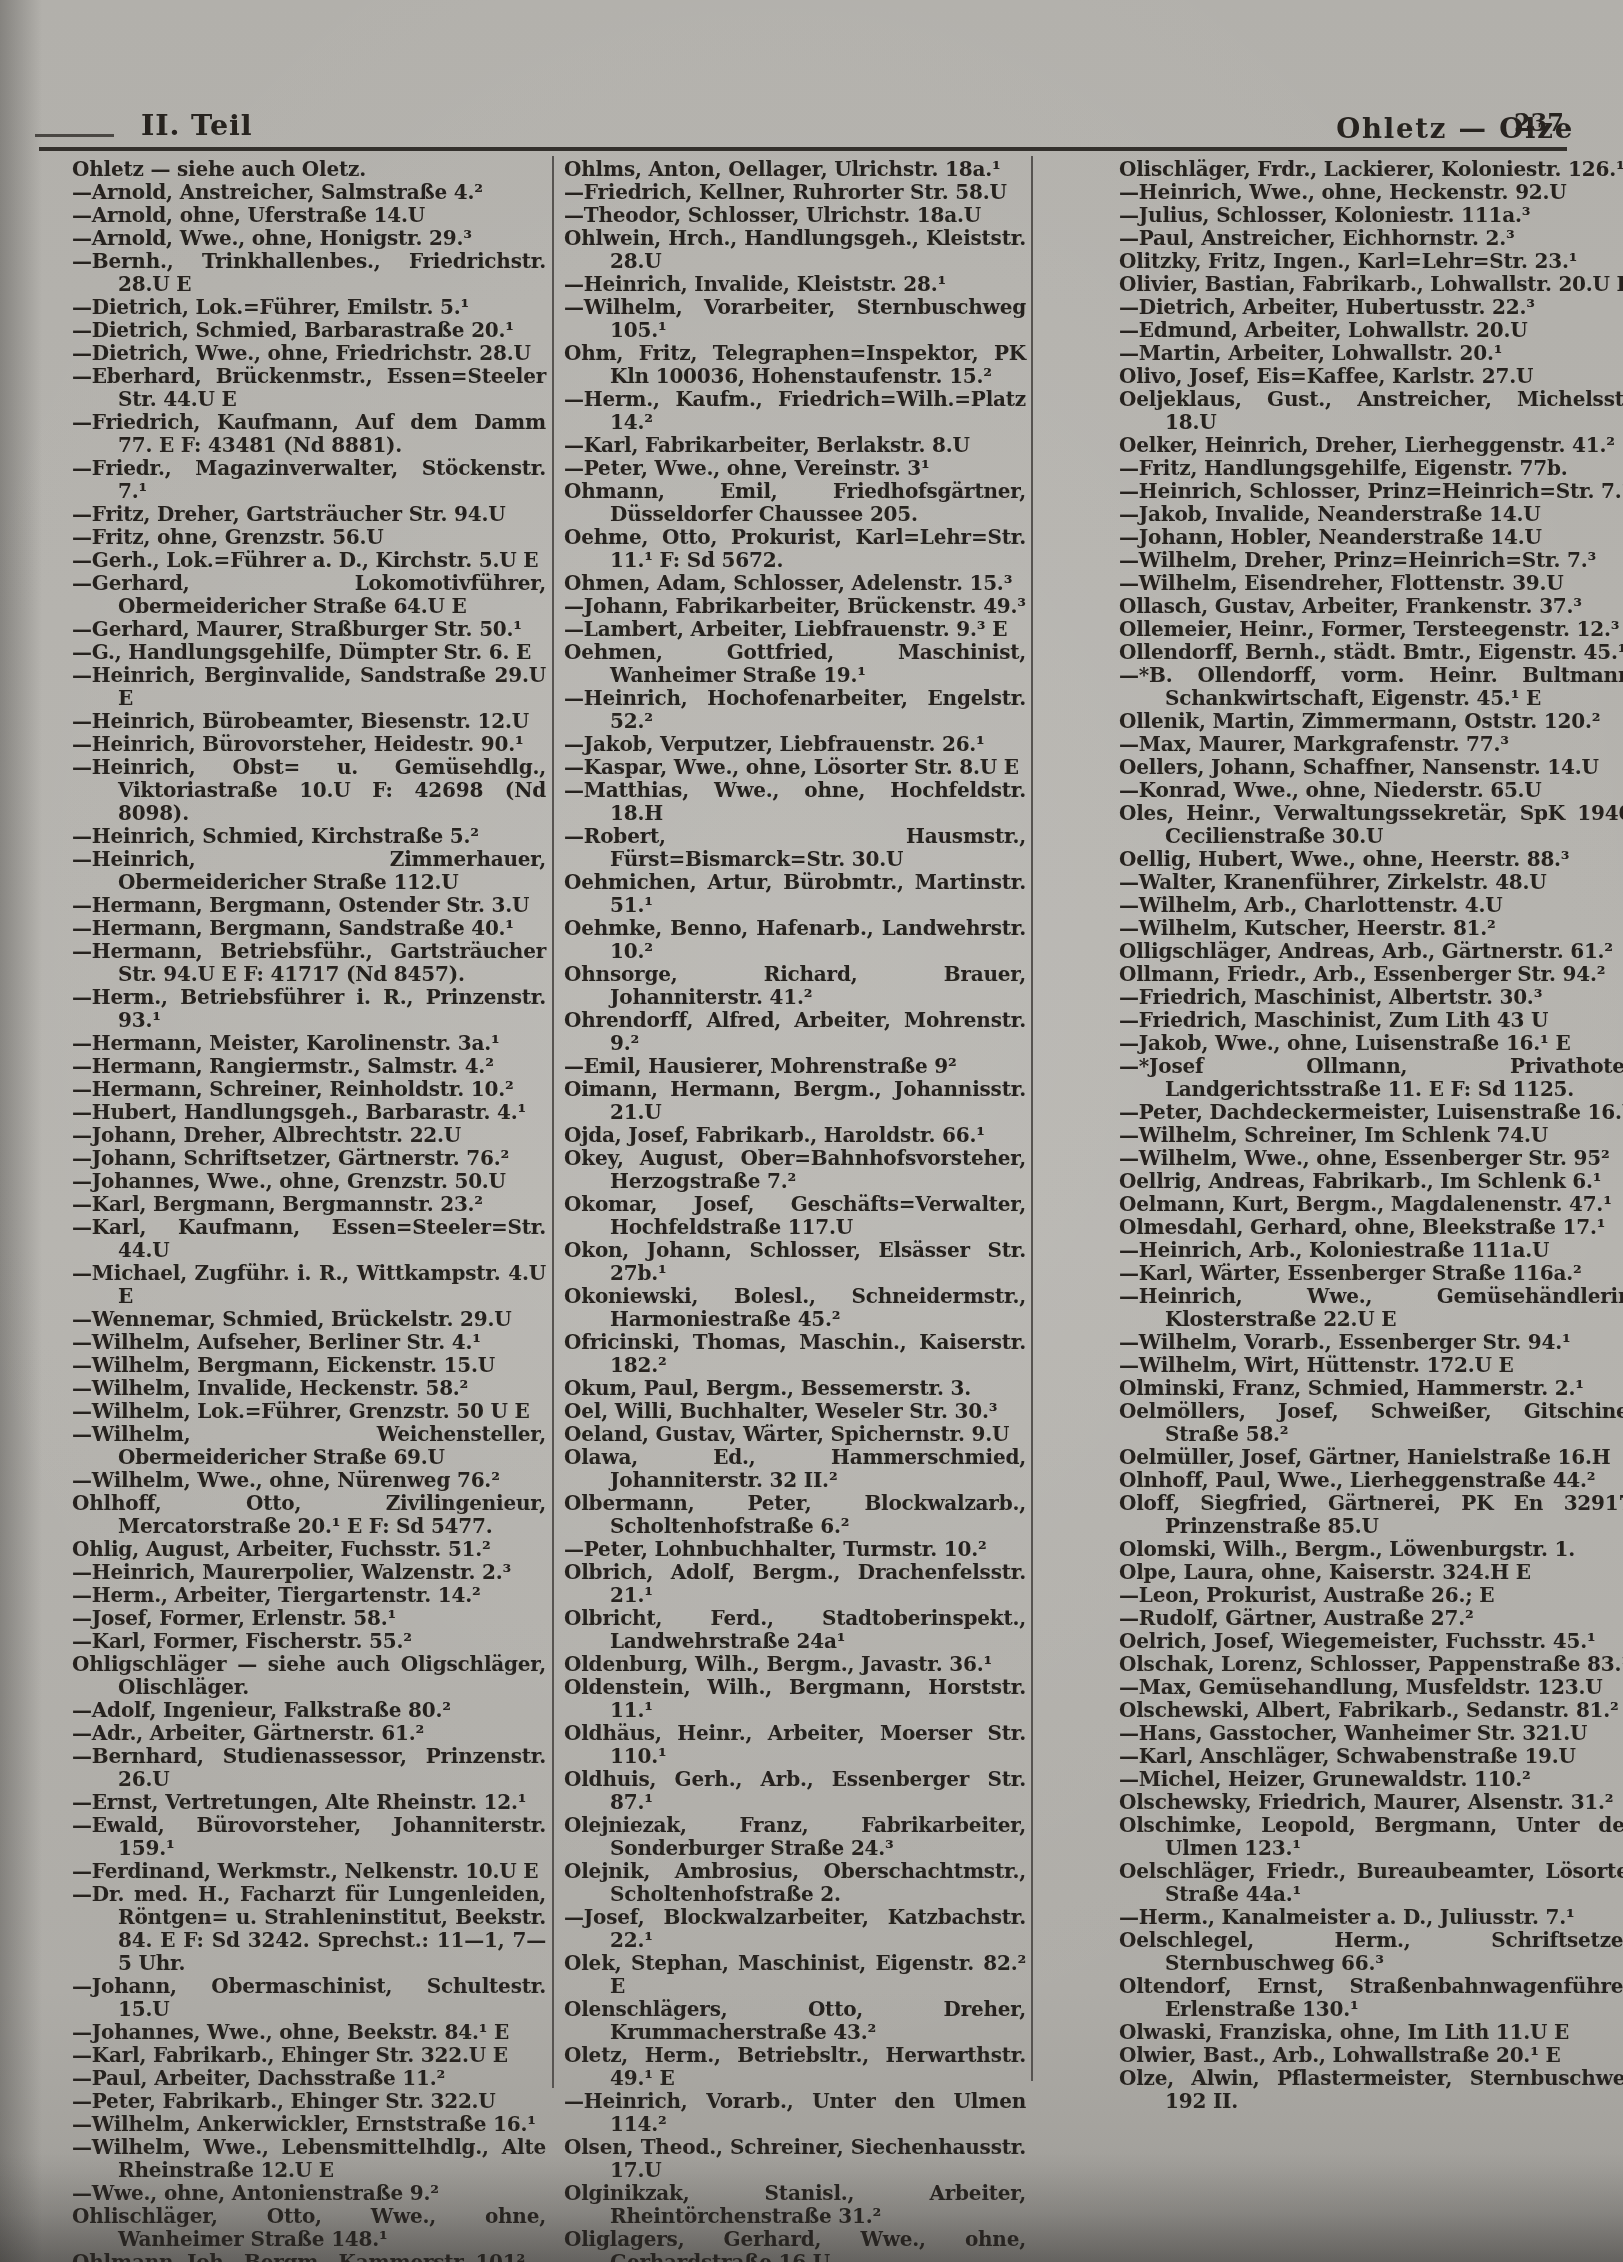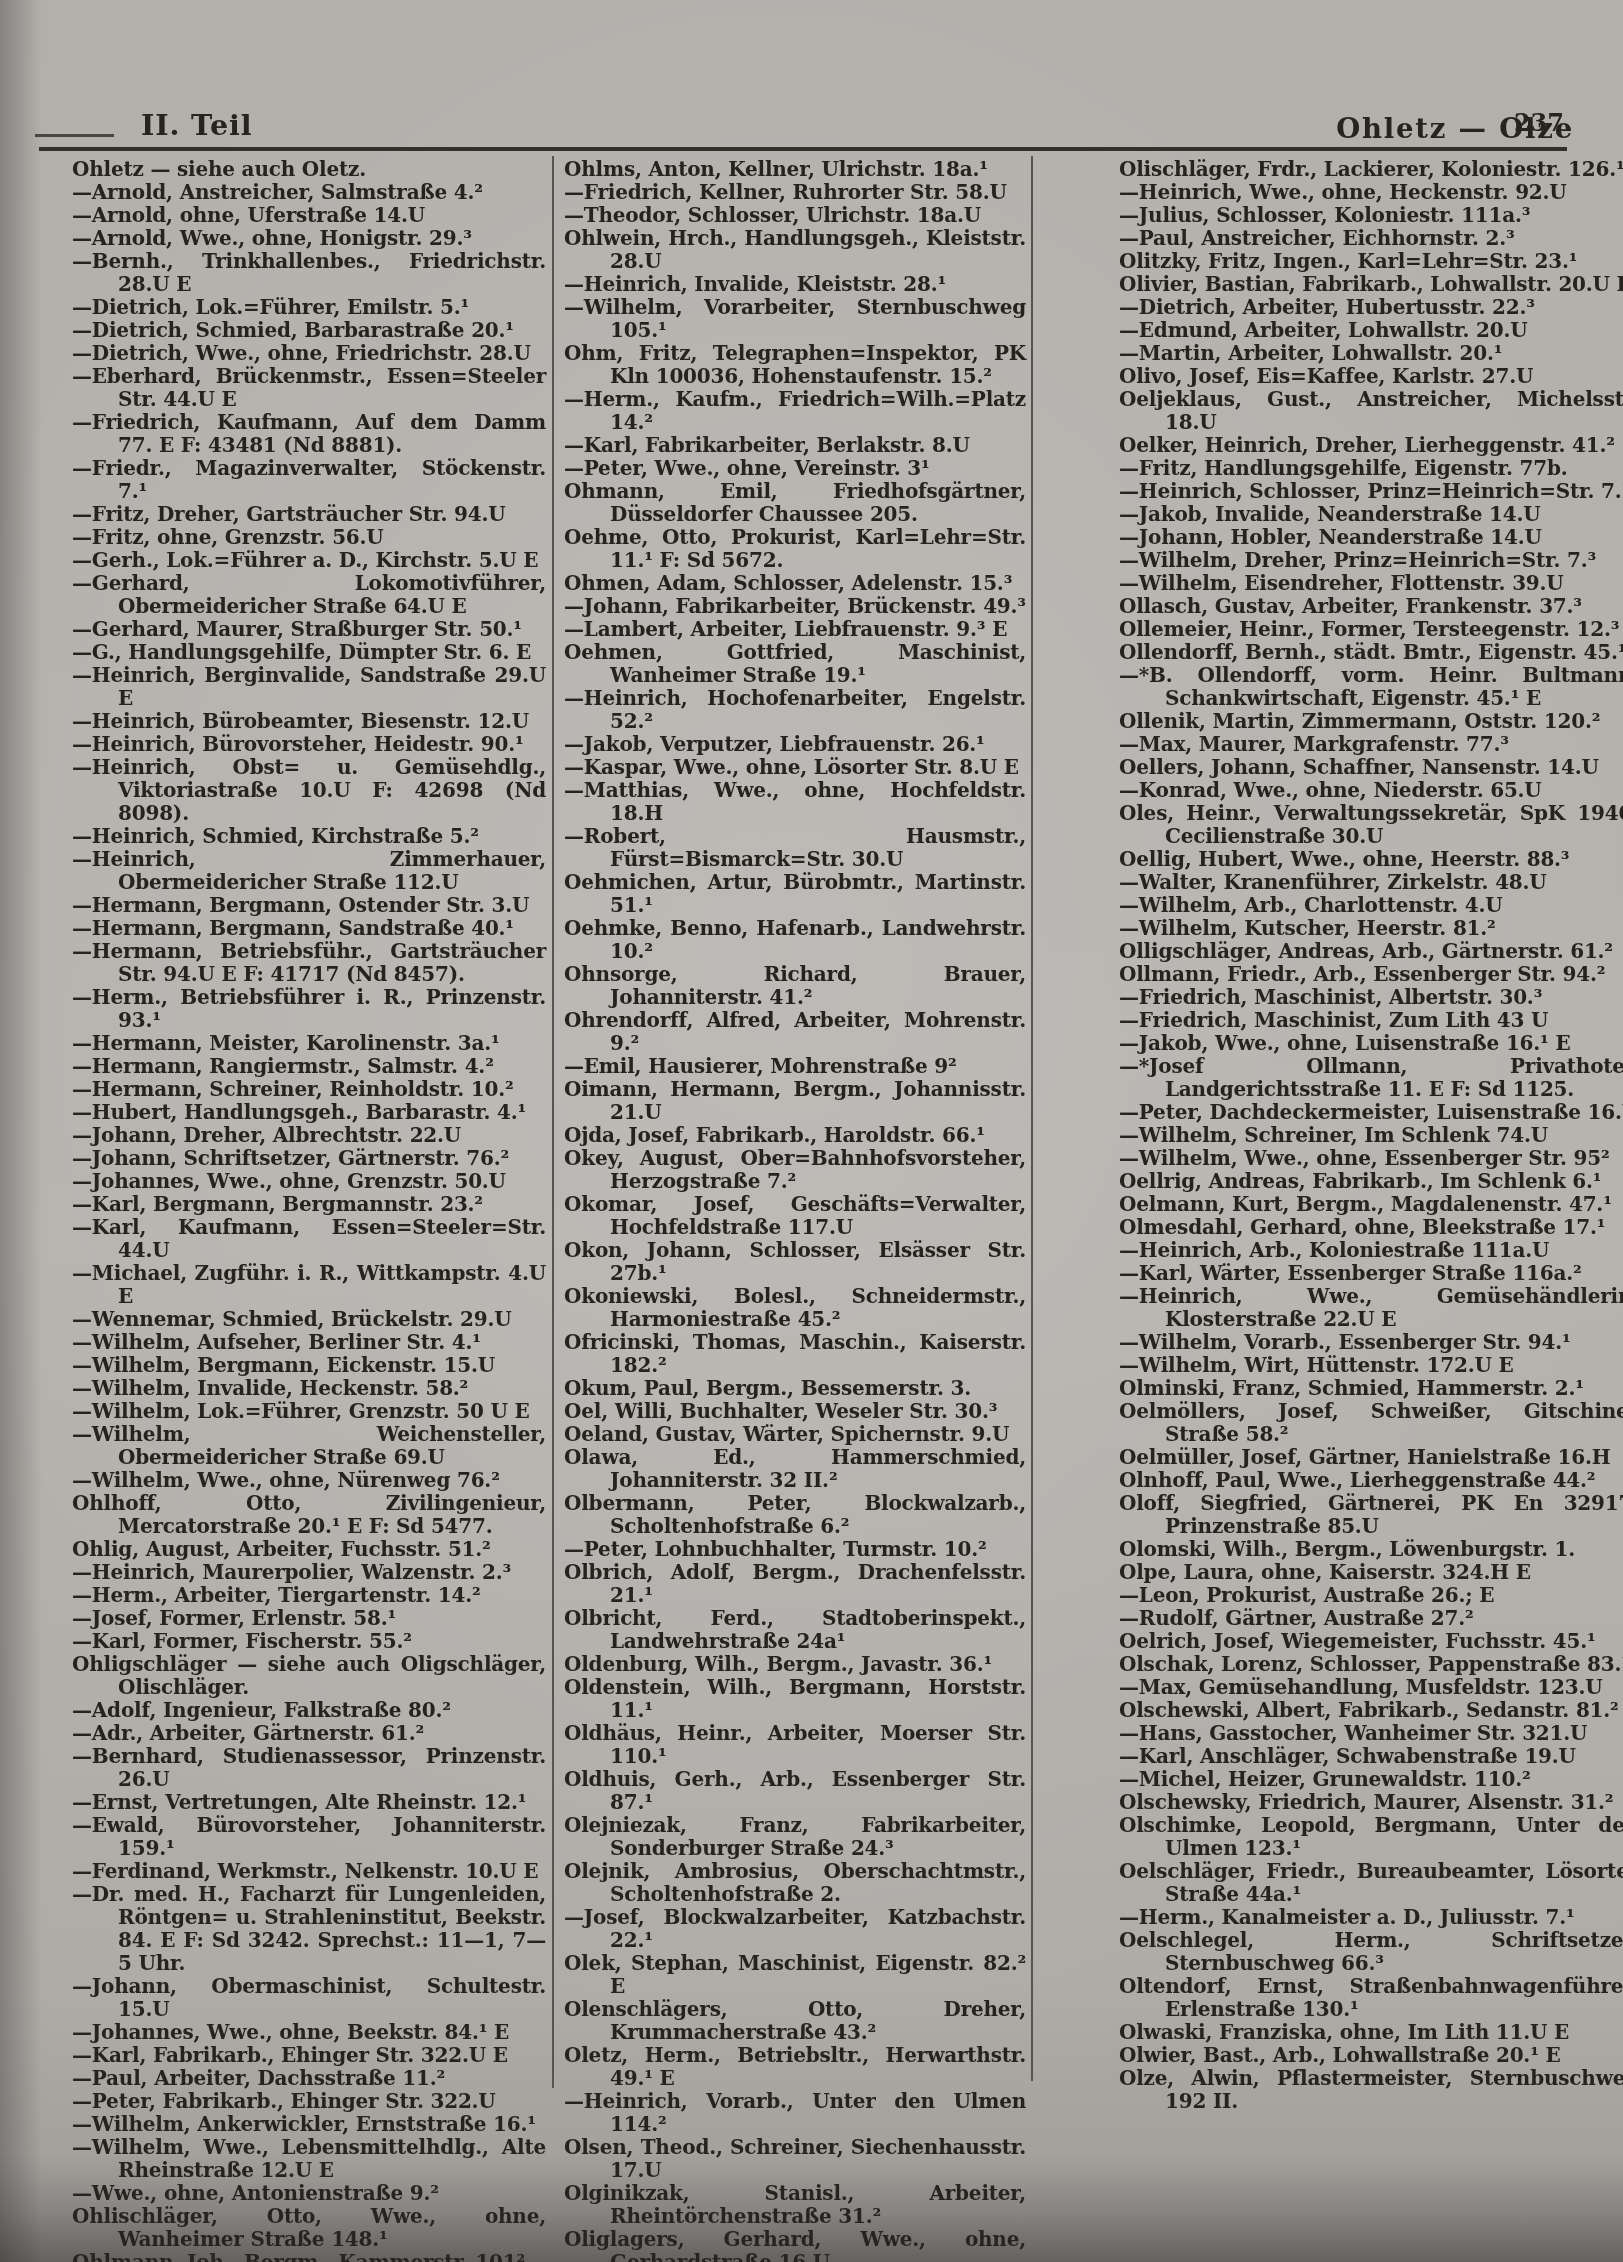--- a/index.html
+++ b/index.html
@@ -129,21 +129,21 @@
       <div class="entry">—Karl, Fabrikarb., Ehinger Str. 322.U E</div>
       <div class="entry">—Paul, Arbeiter, Dachsstraße 11.²</div>
       <div class="entry">—Peter, Fabrikarb., Ehinger Str. 322.U</div>
       <div class="entry">—Wilhelm, Ankerwickler, Ernststraße 16.¹</div>
       <div class="entry">—Wilhelm, Wwe., Lebensmittelhdlg., Alte Rheinstraße 12.U E</div>
       <div class="entry">—Wwe., ohne, Antonienstraße 9.²</div>
       <div class="entry">Ohlischläger, Otto, Wwe., ohne, Wanheimer Straße 148.¹</div>
       <div class="entry">Ohlmann, Joh., Bergm., Kammerstr. 101²</div>
     </div>
   <div class="col c2">
-      <div class="entry">Ohlms, Anton, Kellner, Ulrichstr. 18a.¹</div>
+      <div class="entry">Ohlms, Anton, Oellager, Ulrichstr. 18a.¹</div>
       <div class="entry">—Friedrich, Kellner, Ruhrorter Str. 58.U</div>
       <div class="entry">—Theodor, Schlosser, Ulrichstr. 18a.U</div>
       <div class="entry">Ohlwein, Hrch., Handlungsgeh., Kleiststr. 28.U</div>
       <div class="entry">—Heinrich, Invalide, Kleiststr. 28.¹</div>
       <div class="entry">—Wilhelm, Vorarbeiter, Sternbuschweg 105.¹</div>
       <div class="entry">Ohm, Fritz, Telegraphen=Inspektor, PK Kln 100036, Hohenstaufenstr. 15.²</div>
       <div class="entry">—Herm., Kaufm., Friedrich=Wilh.=Platz 14.²</div>
       <div class="entry">—Karl, Fabrikarbeiter, Berlakstr. 8.U</div>
       <div class="entry">—Peter, Wwe., ohne, Vereinstr. 3¹</div>
       <div class="entry">Ohmann, Emil, Friedhofsgärtner, Düsseldorfer Chaussee 205.</div>

